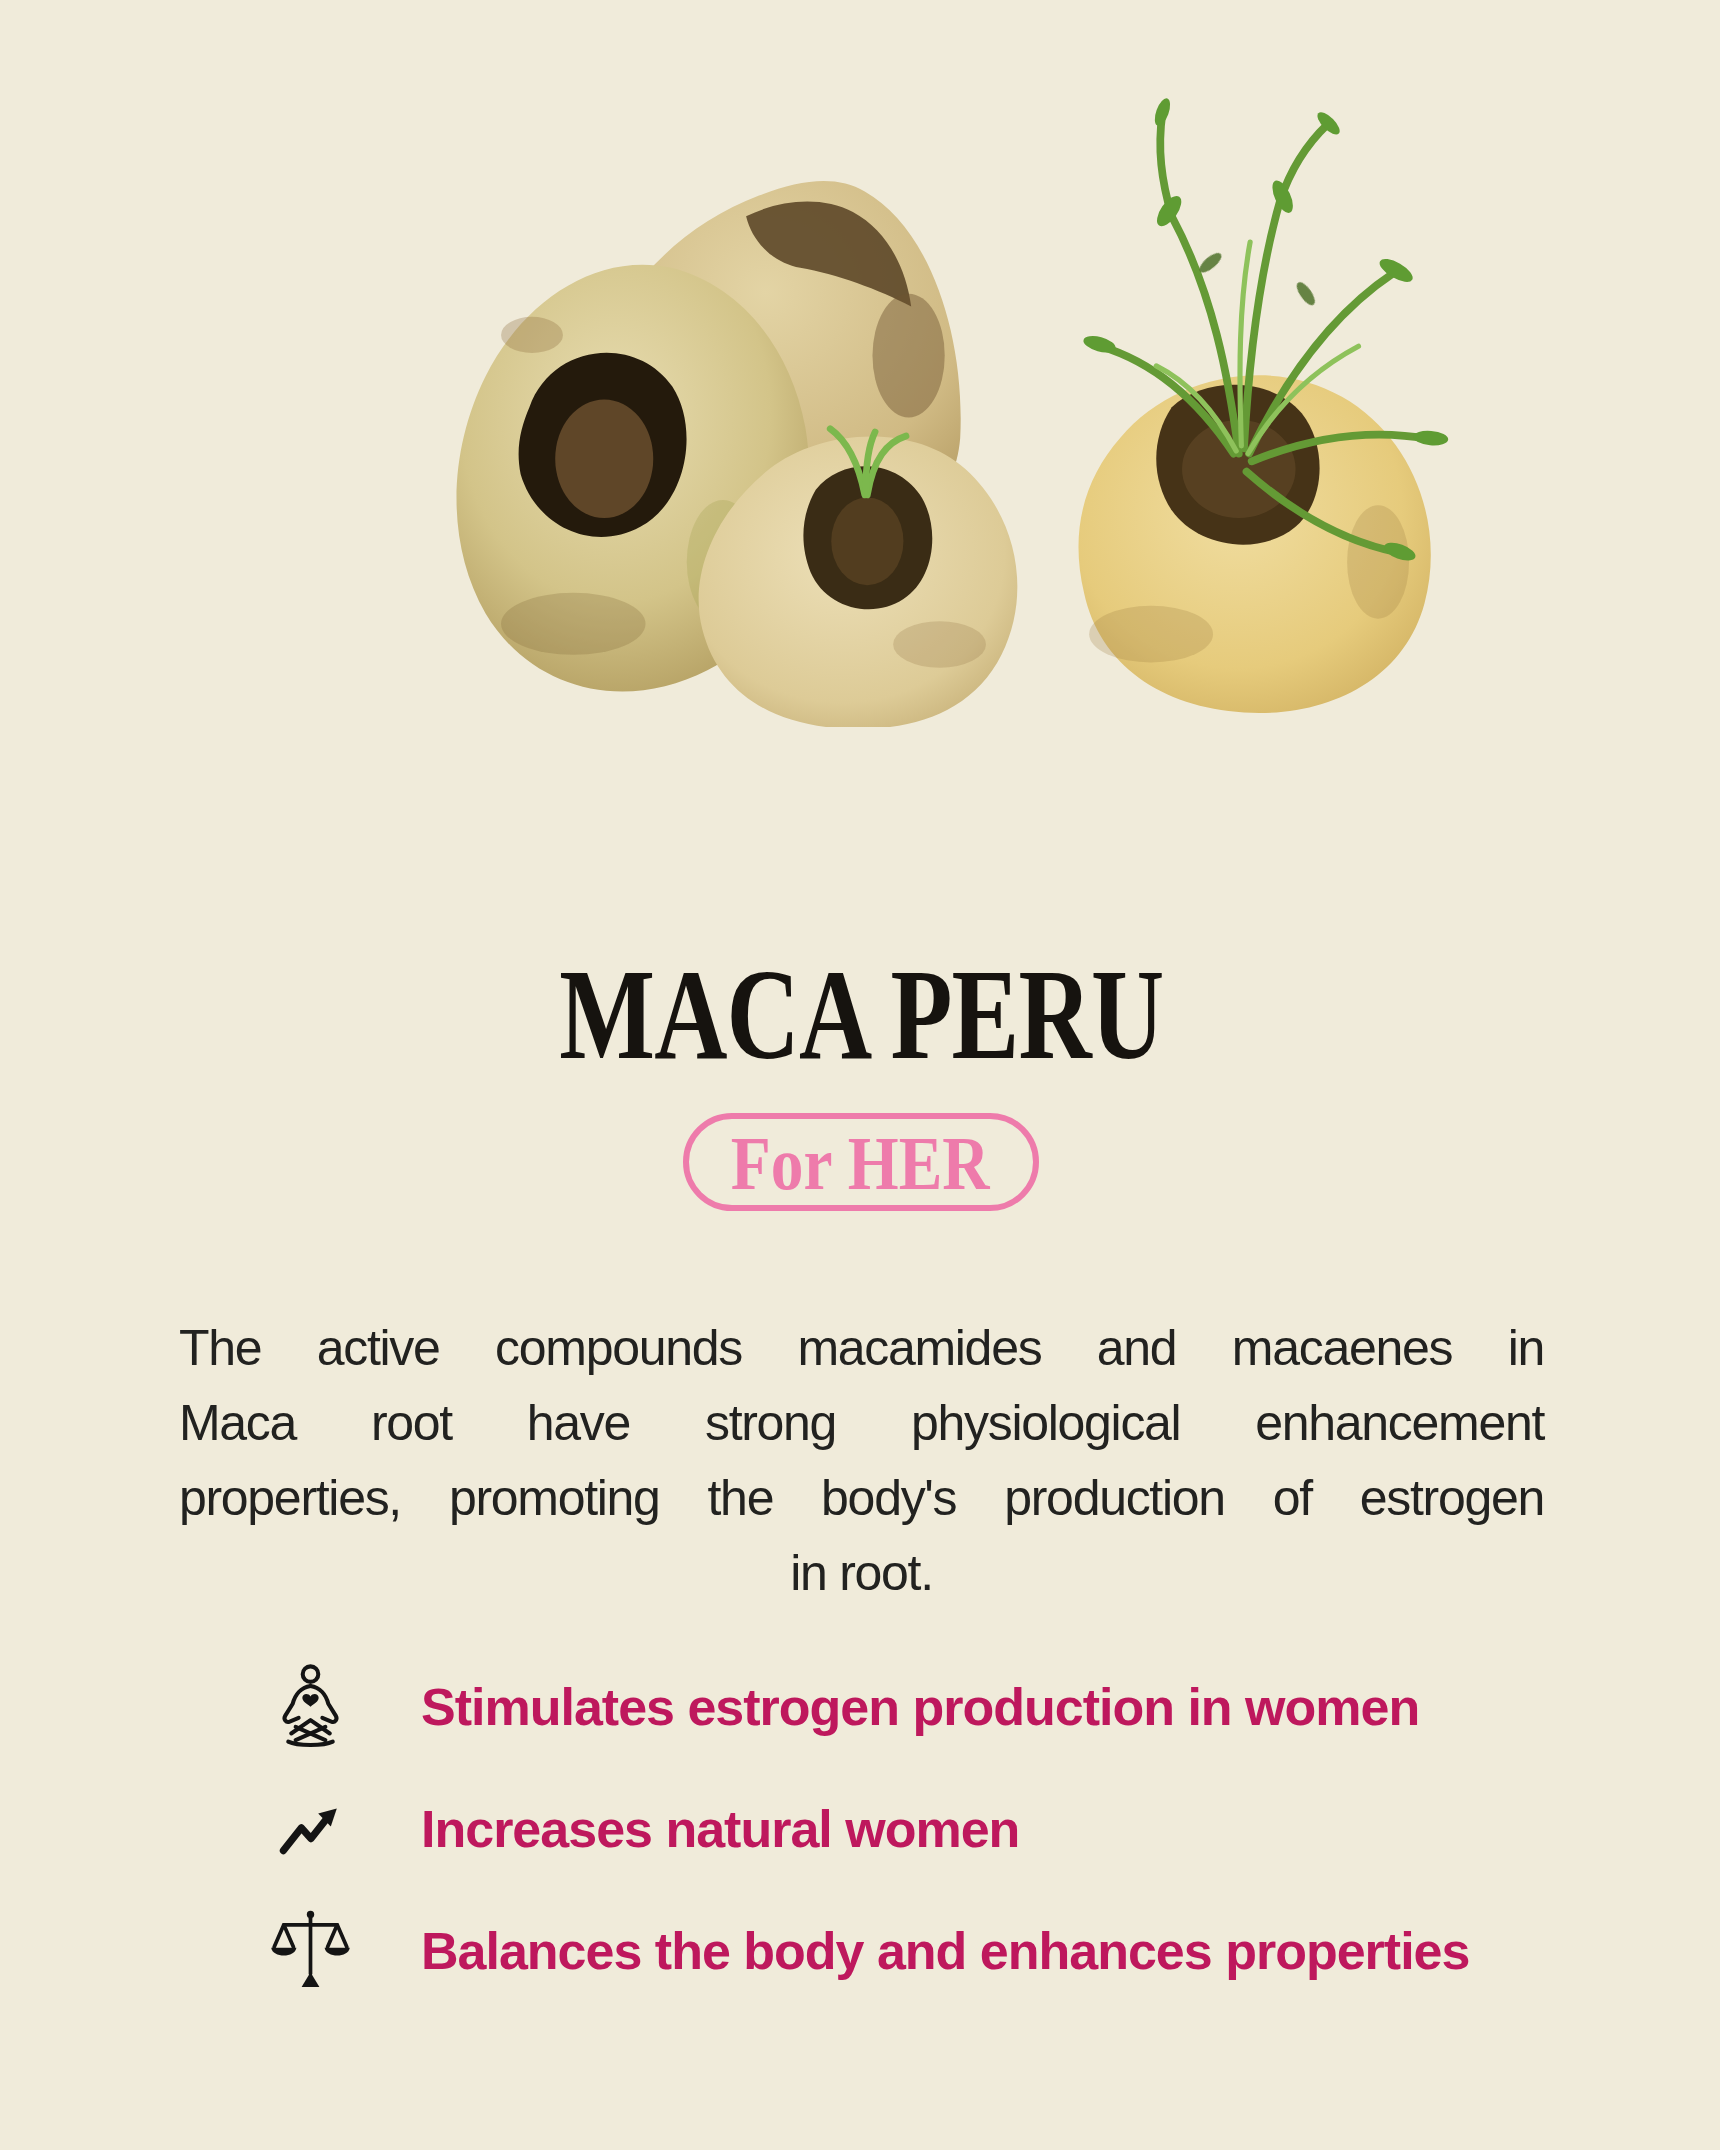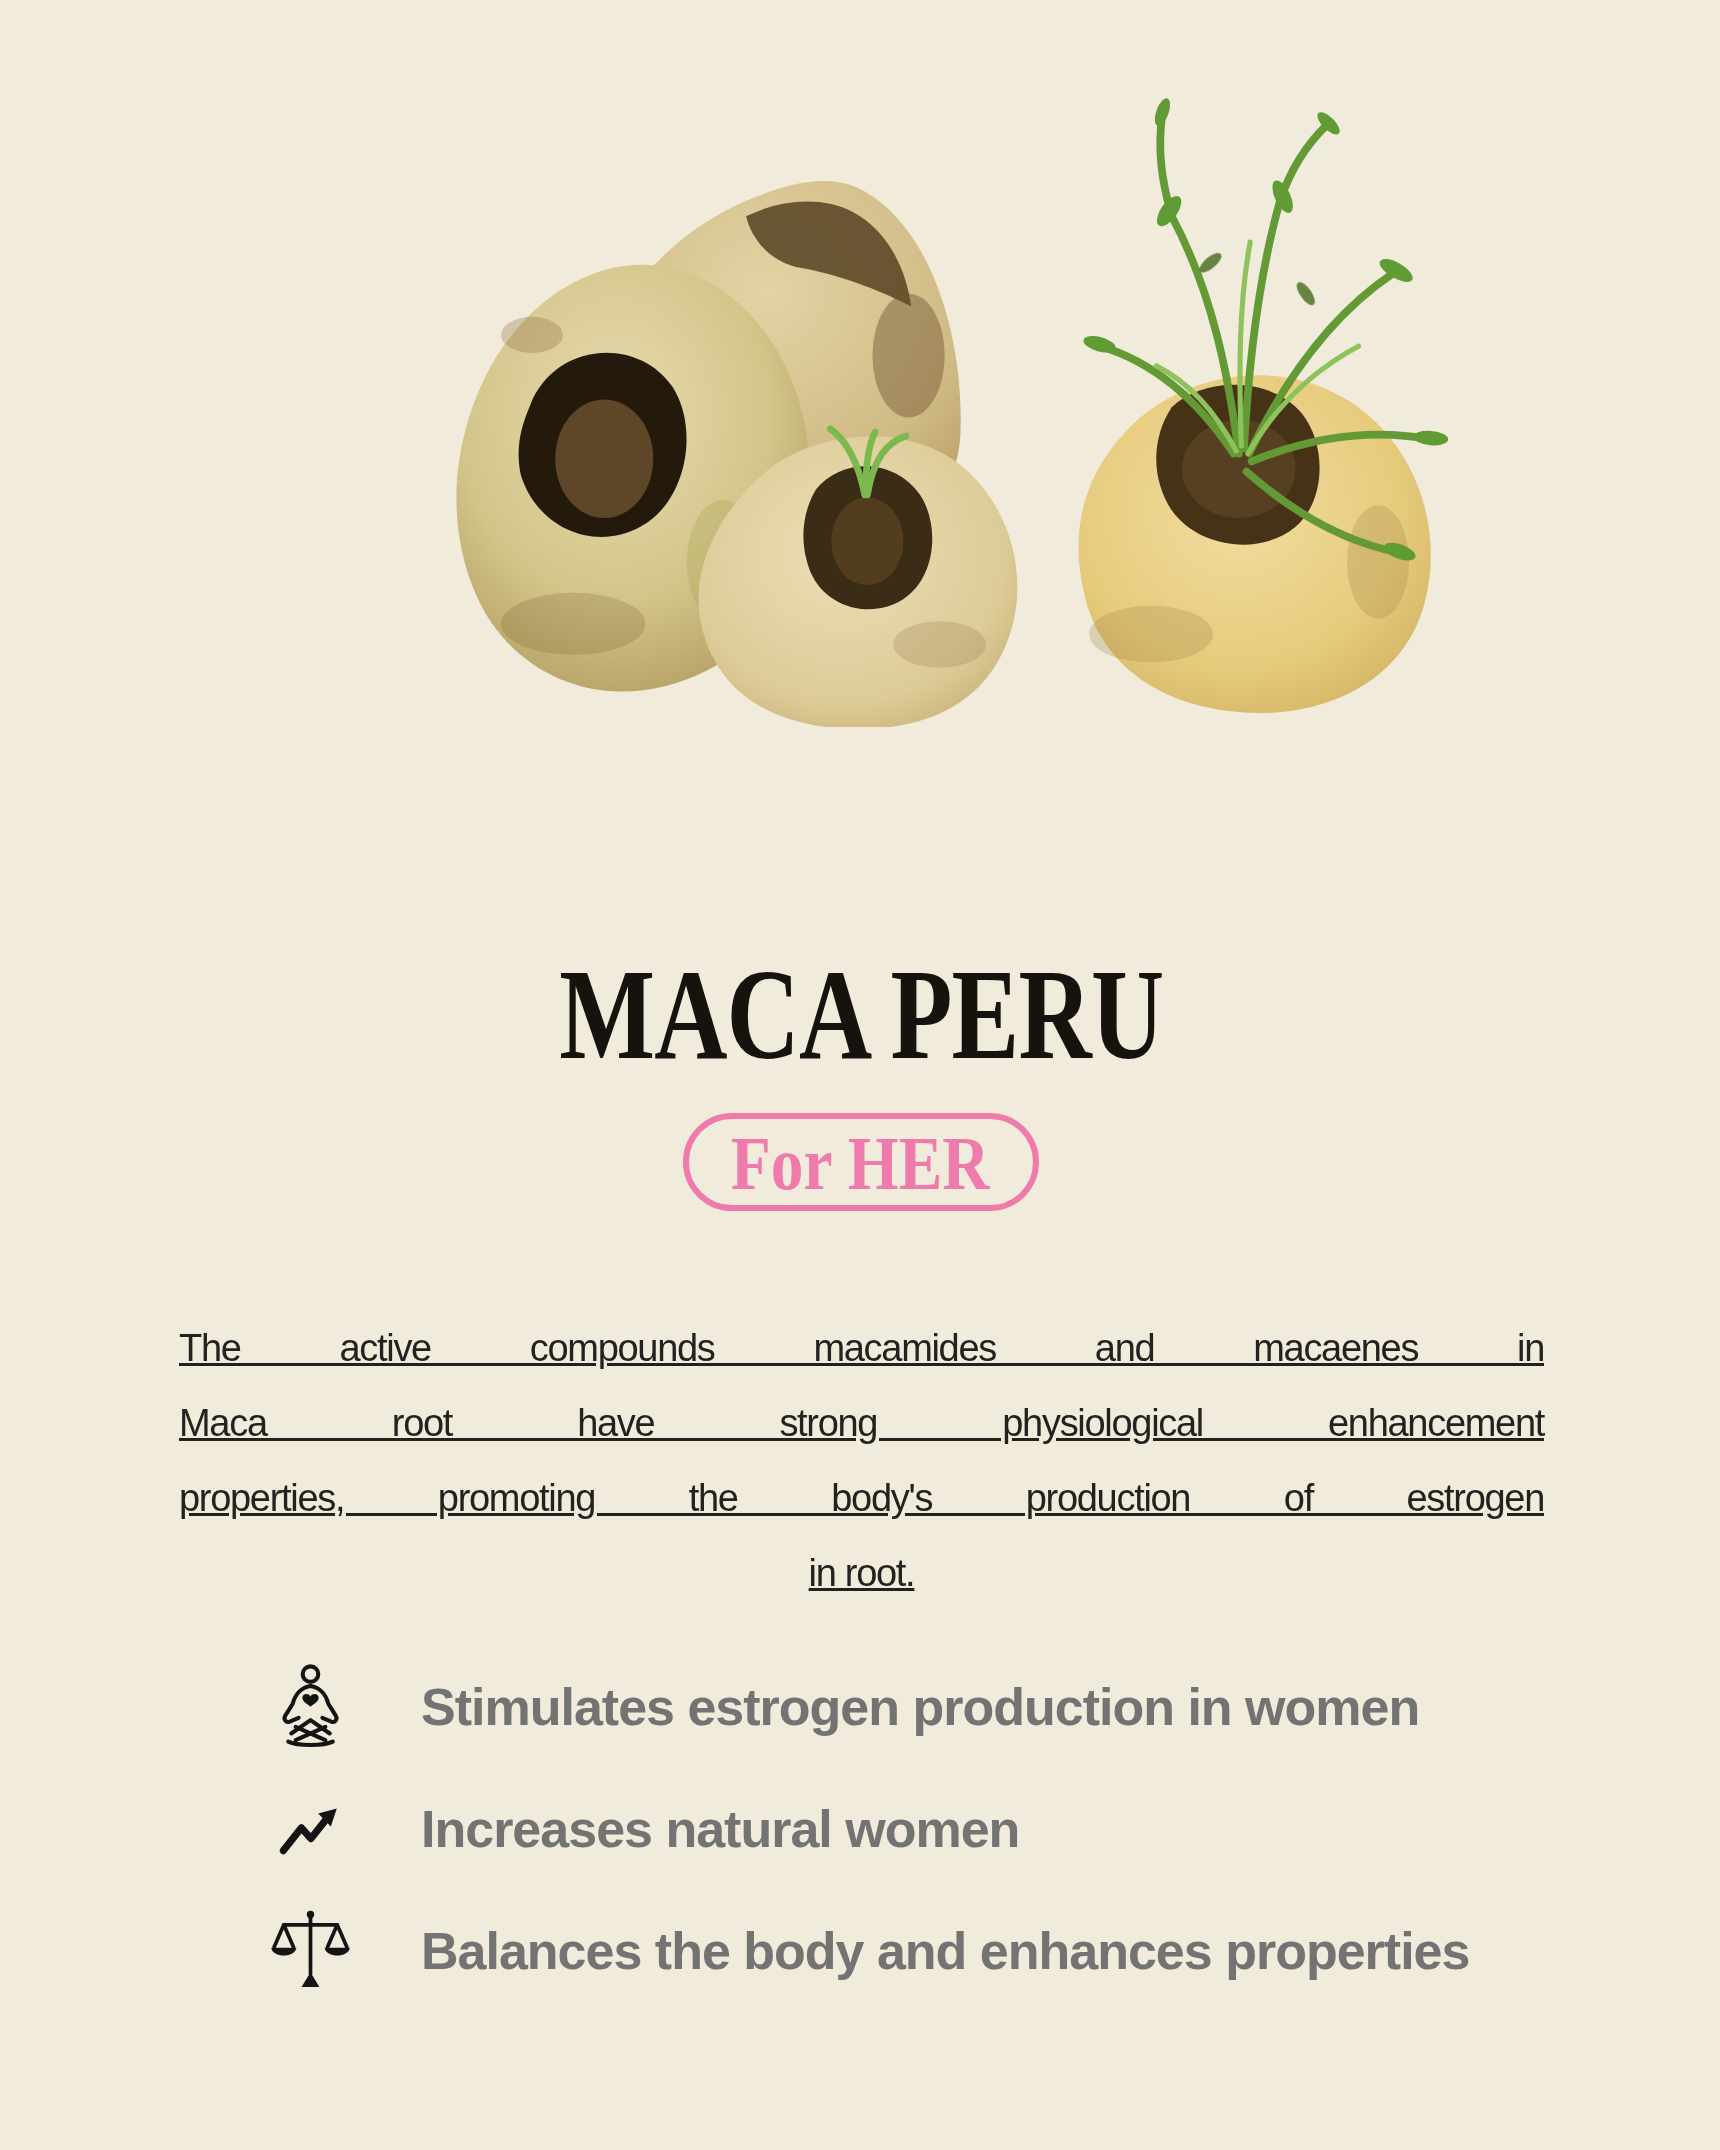--- a/index.html
+++ b/index.html
@@ -52,26 +52,25 @@
     color:#ee7bab;
     transform:scaleX(0.85);
     transform-origin:center;
     white-space:nowrap;
   }
   
   .para{
     position:absolute;
     left:179px; top:1311px;
     width:1365px;
-    font-size:38px;
+    font-size:50px;
     font-weight:400;
     line-height:75px;
     letter-spacing:-1.3px;
     color:#222220;
-    text-decoration:underline;
   }
   .pline{
     text-align:justify;
     text-align-last:justify;
     white-space:nowrap;
   }
   .pline.last{text-align-last:center;white-space:normal;}
   
   .bullets{
     position:absolute;
@@ -90,21 +89,21 @@
     width:89px; height:89px;
     flex:0 0 89px;
     display:flex; align-items:center; justify-content:center;
   }
   .bullet-icon svg{display:block;}
   .bullet-label{
     margin-left:66px;
     font-size:52px;
     font-weight:700;
     letter-spacing:-1px;
-    color:#737373;
+    color:#be185d;
     white-space:nowrap;
   }
 </style>
 </head>
 <body>
 
 <div class="page">
 
   <div class="hero">
     <svg viewBox="0 0 2440 1320">

